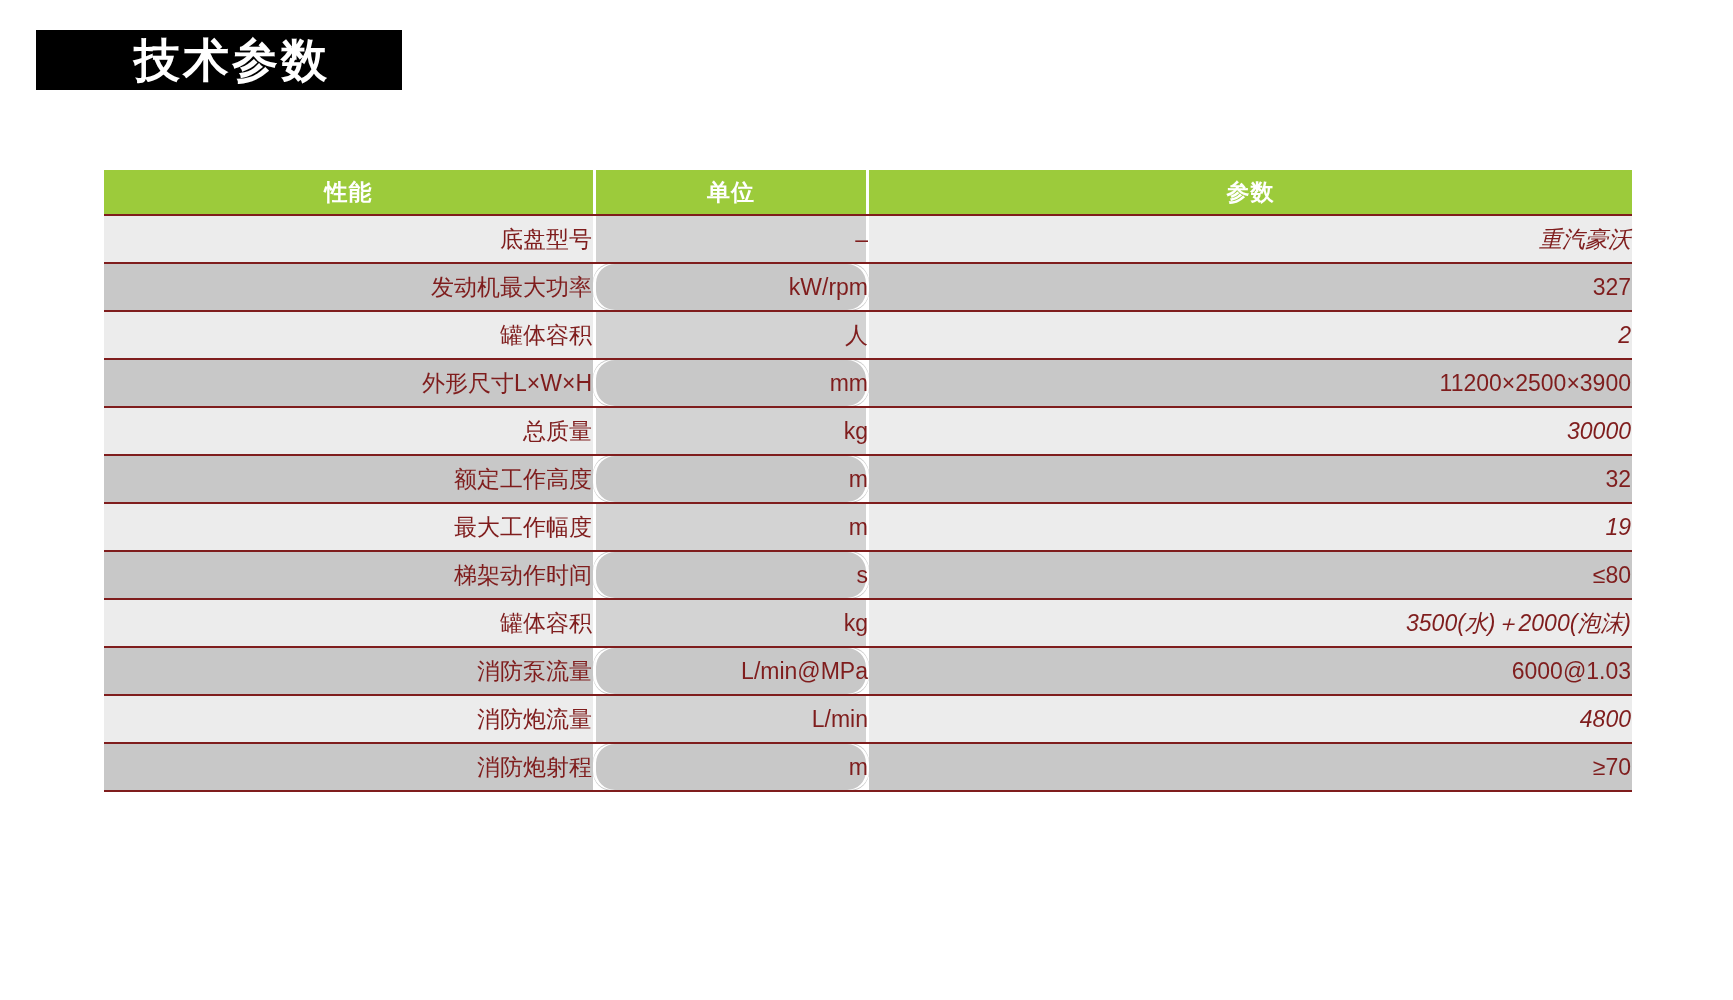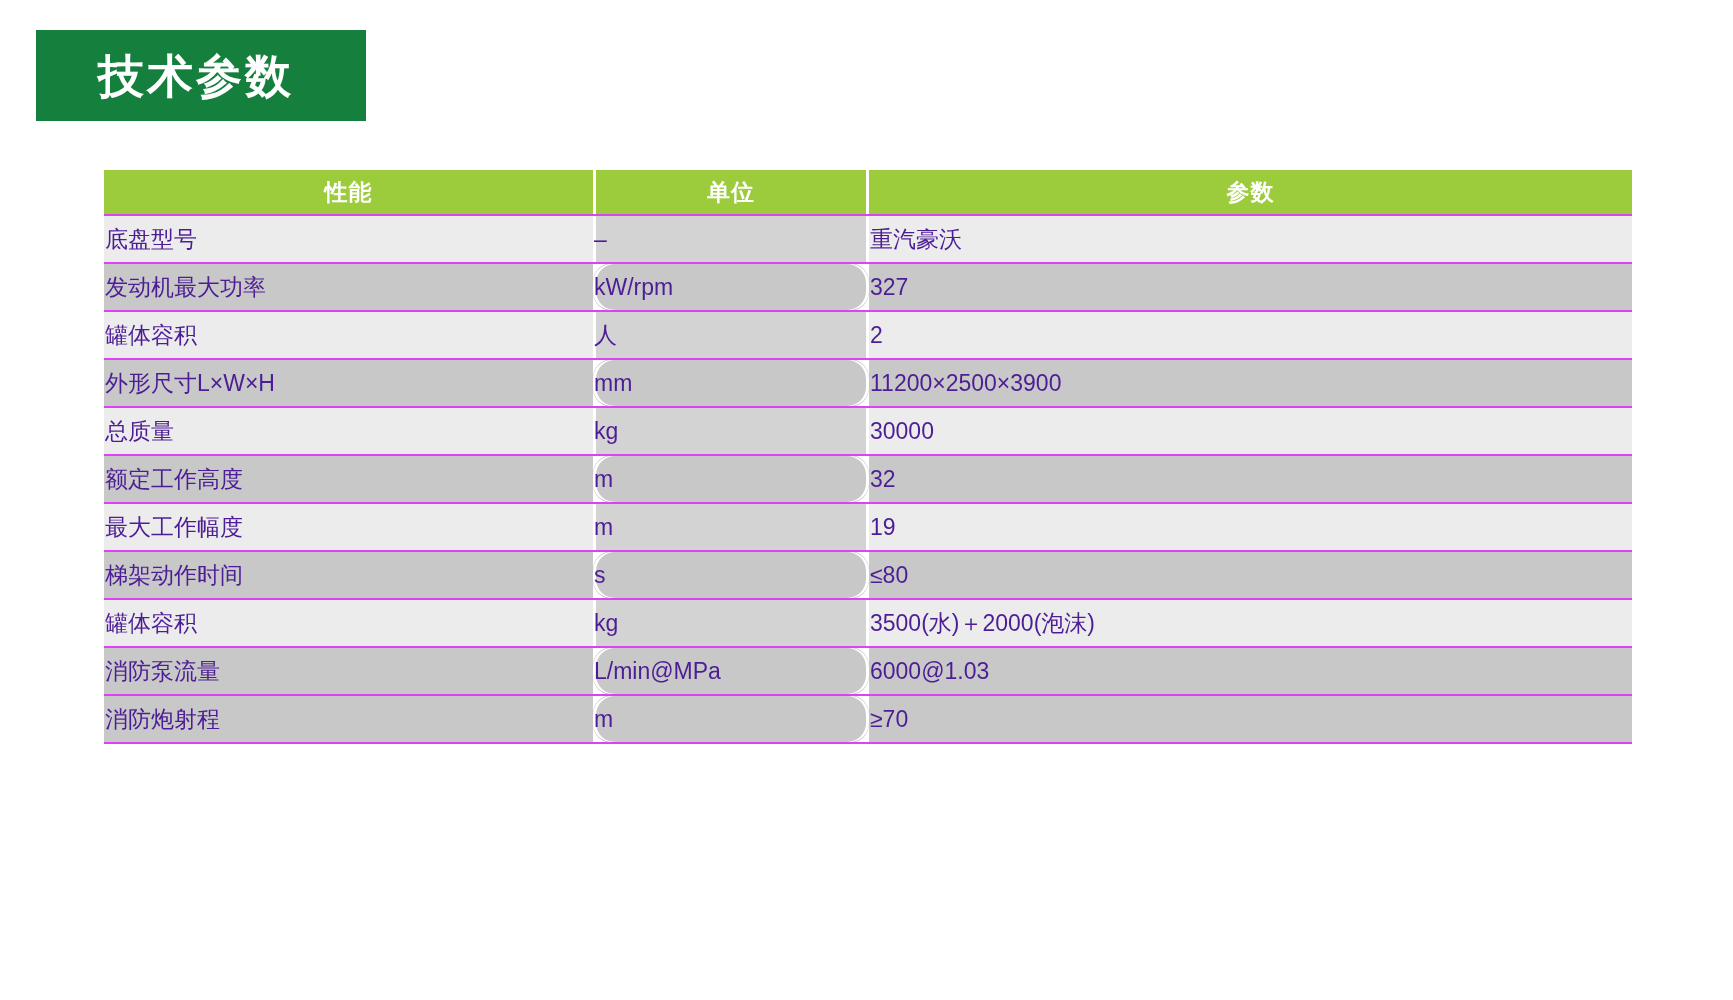--- a/index.html
+++ b/index.html
@@ -17,24 +17,25 @@
     position: relative;
     width: 1733px;
     height: 1000px;
     background: #ffffff;
   }
   .title-banner {
     position: absolute;
     left: 36px;
     top: 30px;
     width: 330px;
-    height: 91px;
-    background: #15803d;
+    height: 60px;
+    background: #000000;
     display: flex;
     align-items: center;
+    padding-left: 36px;
   }
   .title-text {
     margin-left: 62px;
     color: #ffffff;
     font-size: 46px;
     font-weight: bold;
     letter-spacing: 3px;
     line-height: 1;
   }
   .spec-table {
@@ -55,36 +56,36 @@
     font-size: 23px;
     font-weight: bold;
     height: 42px;
     letter-spacing: 1px;
     border: none;
     text-align: center;
     vertical-align: middle;
   }
   .spec-table td {
     height: 44px;
-    text-align: left;
+    text-align: right;
     vertical-align: middle;
     font-size: 23px;
-    color: #4c1d95;
+    color: #7f1d1d;
     border: none;
     font-weight: normal;
   }
   tr.row-odd td.cell-perf   { background: #ececec; }
   tr.row-odd td.cell-unit   { background: #d3d3d3; }
-  tr.row-odd td.cell-param  { background: #ececec; }
+  tr.row-odd td.cell-param  { background: #ececec; font-style: italic; }
   tr.row-even td.cell-perf  { background: #c8c8c8; }
   tr.row-even td.cell-unit  { background: #c8c8c8; border-radius: 19px; }
   tr.row-even td.cell-param { background: #c8c8c8; }
   .spec-table td.cell-unit.sep-left { box-shadow: inset 3px 0 0 #ffffff, inset -3px 0 0 #ffffff; }
   .spec-table th.sep-left { box-shadow: inset 3px 0 0 #ffffff, inset -3px 0 0 #ffffff; margin-left: 29px; }
-  .spec-table tr { border-bottom: 2px solid #d946ef; }
+  .spec-table tr { border-bottom: 2px solid #7f1d1d; }
 </style>
 </head>
 <body>
 
 <div class="page">
 
   <div class="title-banner">
     <div class="title-text">技术参数</div>
   </div>
 
@@ -145,20 +146,25 @@
         <tr class="row-odd">
           <td class="cell-perf">罐体容积</td>
           <td class="cell-unit sep-left">kg</td>
           <td class="cell-param">3500(水)＋2000(泡沫)</td>
         </tr>
         <tr class="row-even">
           <td class="cell-perf">消防泵流量</td>
           <td class="cell-unit sep-left">L/min@MPa</td>
           <td class="cell-param">6000@1.03</td>
         </tr>
+        <tr class="row-odd">
+          <td class="cell-perf">消防炮流量</td>
+          <td class="cell-unit sep-left">L/min</td>
+          <td class="cell-param">4800</td>
+        </tr>
         <tr class="row-even">
           <td class="cell-perf">消防炮射程</td>
           <td class="cell-unit sep-left">m</td>
           <td class="cell-param">≥70</td>
         </tr>
       </tbody>
   </table>
 
 </div>
 

